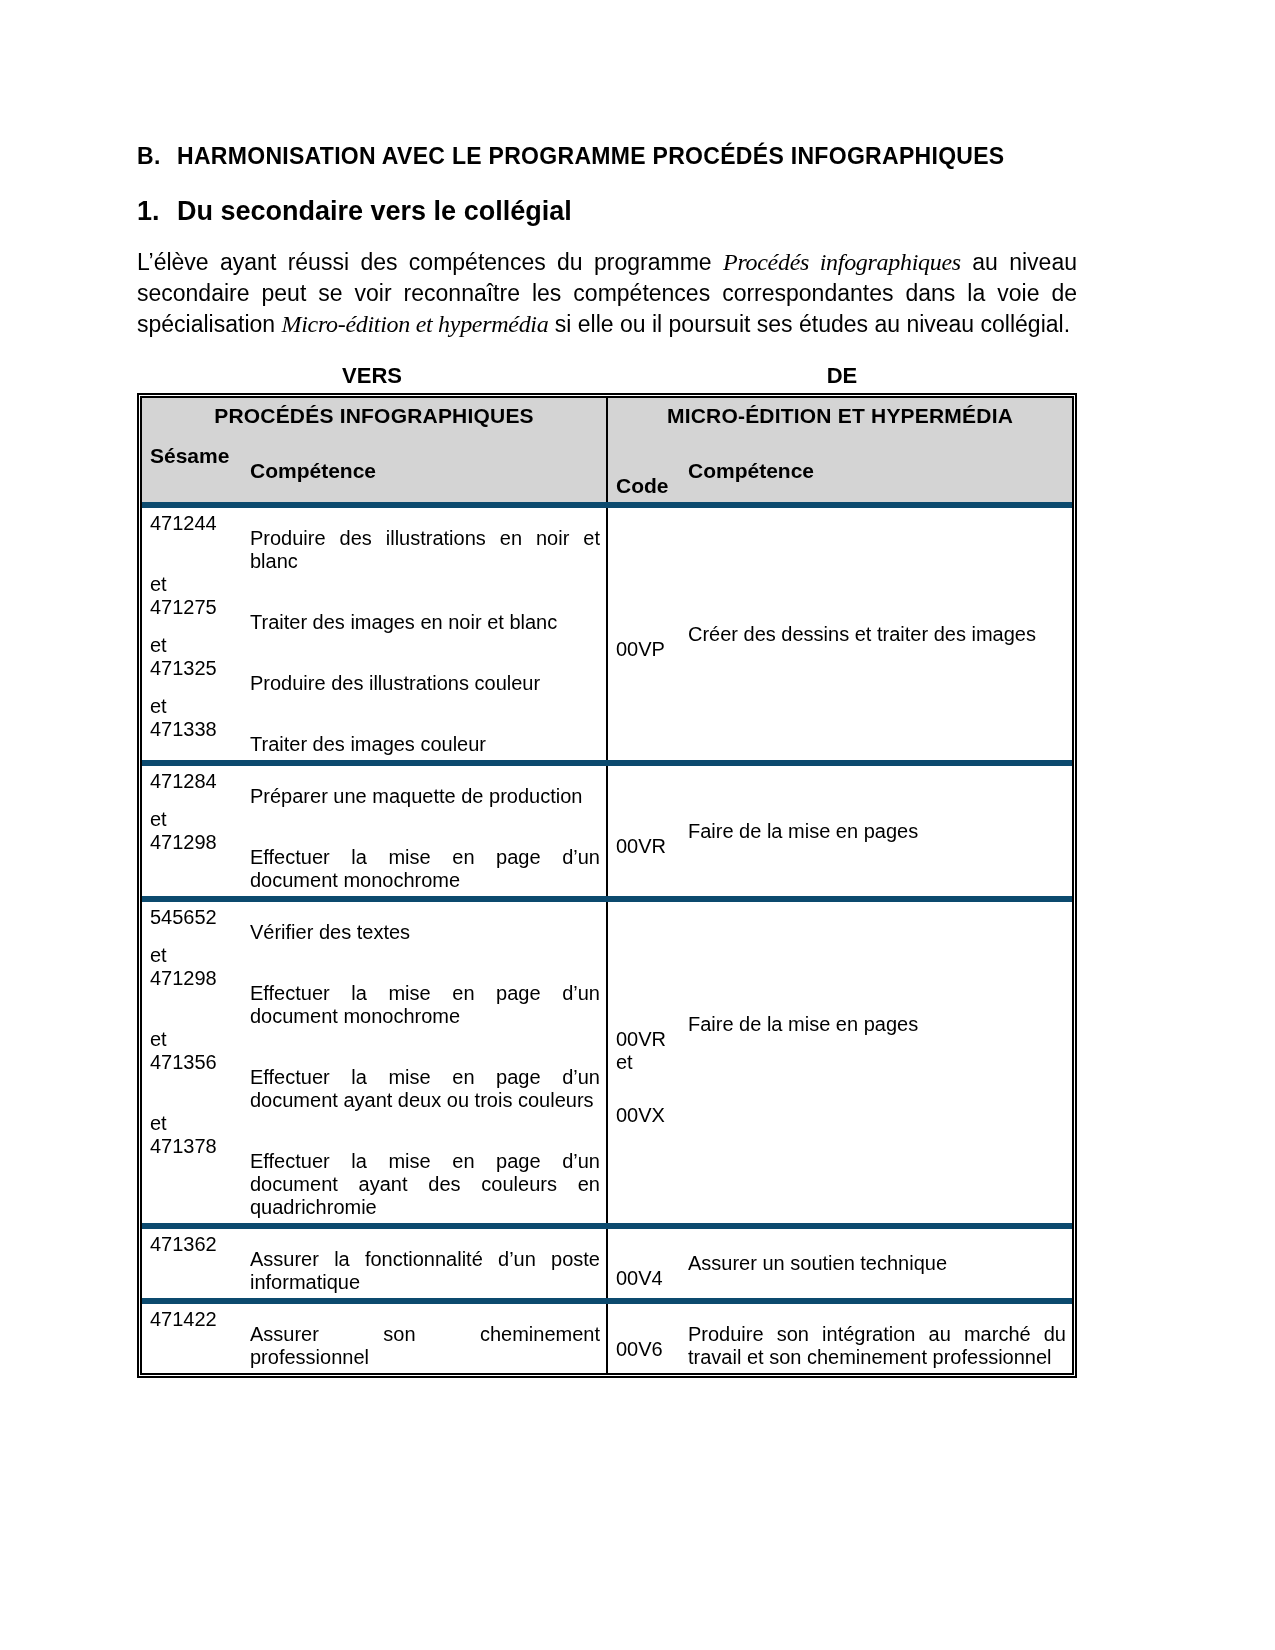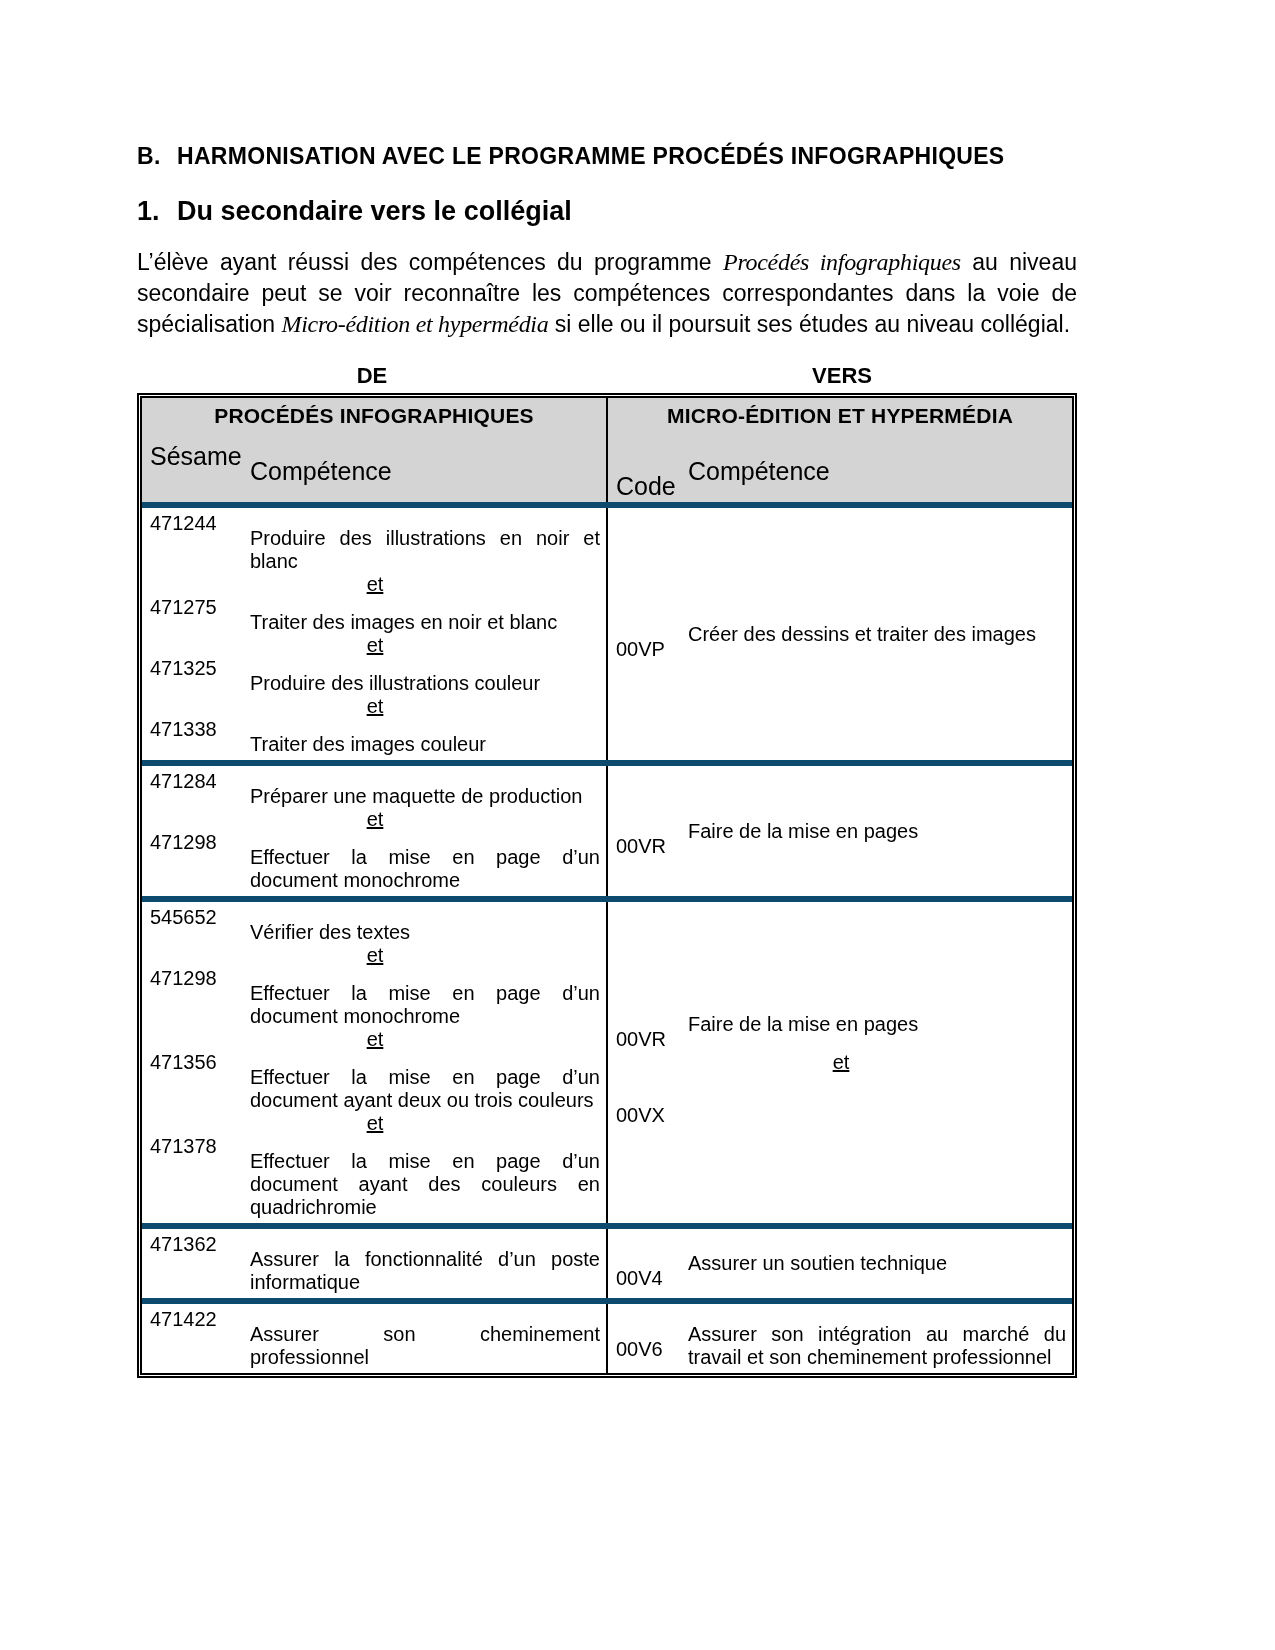--- a/index.html
+++ b/index.html
@@ -27,31 +27,31 @@
   .de-vers > div { flex: 1; text-align: center; }
 
   .htable { margin-top: 4px; border: 5px double #000; }
   .trow { display: flex; border-top: 6px solid #0c4a6e; align-items: stretch; }
   .trow:first-child { border-top: none; }
   .tcell { flex: 1; min-width: 0; }
   .tleft { border-right: 2px solid #000; }
 
   .thead .tcell { padding: 6px 8px 4px 8px; }
   .ttitle { text-align: center; font-weight: bold; font-size: 21px; line-height: 24px; letter-spacing: 0.2px; }
-  .collabels { display: flex; margin-top: 16px; font-weight: normal; font-size: 25px; line-height: 24px; }
+  .collabels { display: flex; margin-top: 16px; font-weight: bold; font-size: 21px; line-height: 24px; }
 
   .codecol { width: 100px; flex: none; }
   .tright .codecol { width: 72px; margin-top: 30px; }
   .textcol { flex: 1; min-width: 0; margin-top: 15px; }
 
   .body-cell { padding: 4px 6px 4px 8px; font-size: 20px; line-height: 23px; }
   .tright.body-cell { display: flex; flex-direction: column; justify-content: center; }
   .entry { display: flex; }
   .entry .textcol { text-align: justify; }
-  .connector { text-align: center; text-decoration: underline; }
+  .connector { text-align: left; }
 
   .page-number { margin-top: 382px; text-align: right; font-size: 22px; }
 </style>
 </head>
 <body>
 
 <div class="content">
 
   <div class="heading-b">
     <span class="hlabel">B.</span>
@@ -59,22 +59,22 @@
   </div>
 
   <div class="heading-1">
     <span class="hlabel">1.</span>
     <span>Du secondaire vers le collégial</span>
   </div>
 
   <p class="intro"><span>L’élève ayant réussi des compétences du programme </span><span class="em">Procédés infographiques</span><span> au niveau secondaire peut se voir reconnaître les compétences correspondantes dans la voie de spécialisation </span><span class="em">Micro-édition et hypermédia</span><span> si elle ou il poursuit ses études au niveau collégial.</span></p>
 
   <div class="de-vers">
+    <div>VERS</div>
     <div>DE</div>
-    <div>VERS</div>
   </div>
 
   <div class="htable">
 
     <div class="trow thead">
       <div class="tcell tleft" style="background: rgb(212, 212, 212);">
         <div class="ttitle">PROCÉDÉS INFOGRAPHIQUES</div>
         <div class="collabels">
           <div class="codecol">Sésame</div>
           <div class="textcol">Compétence</div>
@@ -191,21 +191,21 @@
     <div class="trow">
       <div class="tcell tleft body-cell">
         <div class="entry">
           <div class="codecol">471422</div>
           <div class="textcol">Assurer son cheminement professionnel</div>
         </div>
       </div>
       <div class="tcell tright body-cell">
         <div class="entry">
           <div class="codecol">00V6</div>
-          <div class="textcol">Assurer son intégration au marché du travail et son cheminement professionnel</div>
+          <div class="textcol">Produire son intégration au marché du travail et son cheminement professionnel</div>
         </div>
       </div>
     </div>
 
   </div>
 
   <div class="page-number">22</div>
 
 </div>
 

